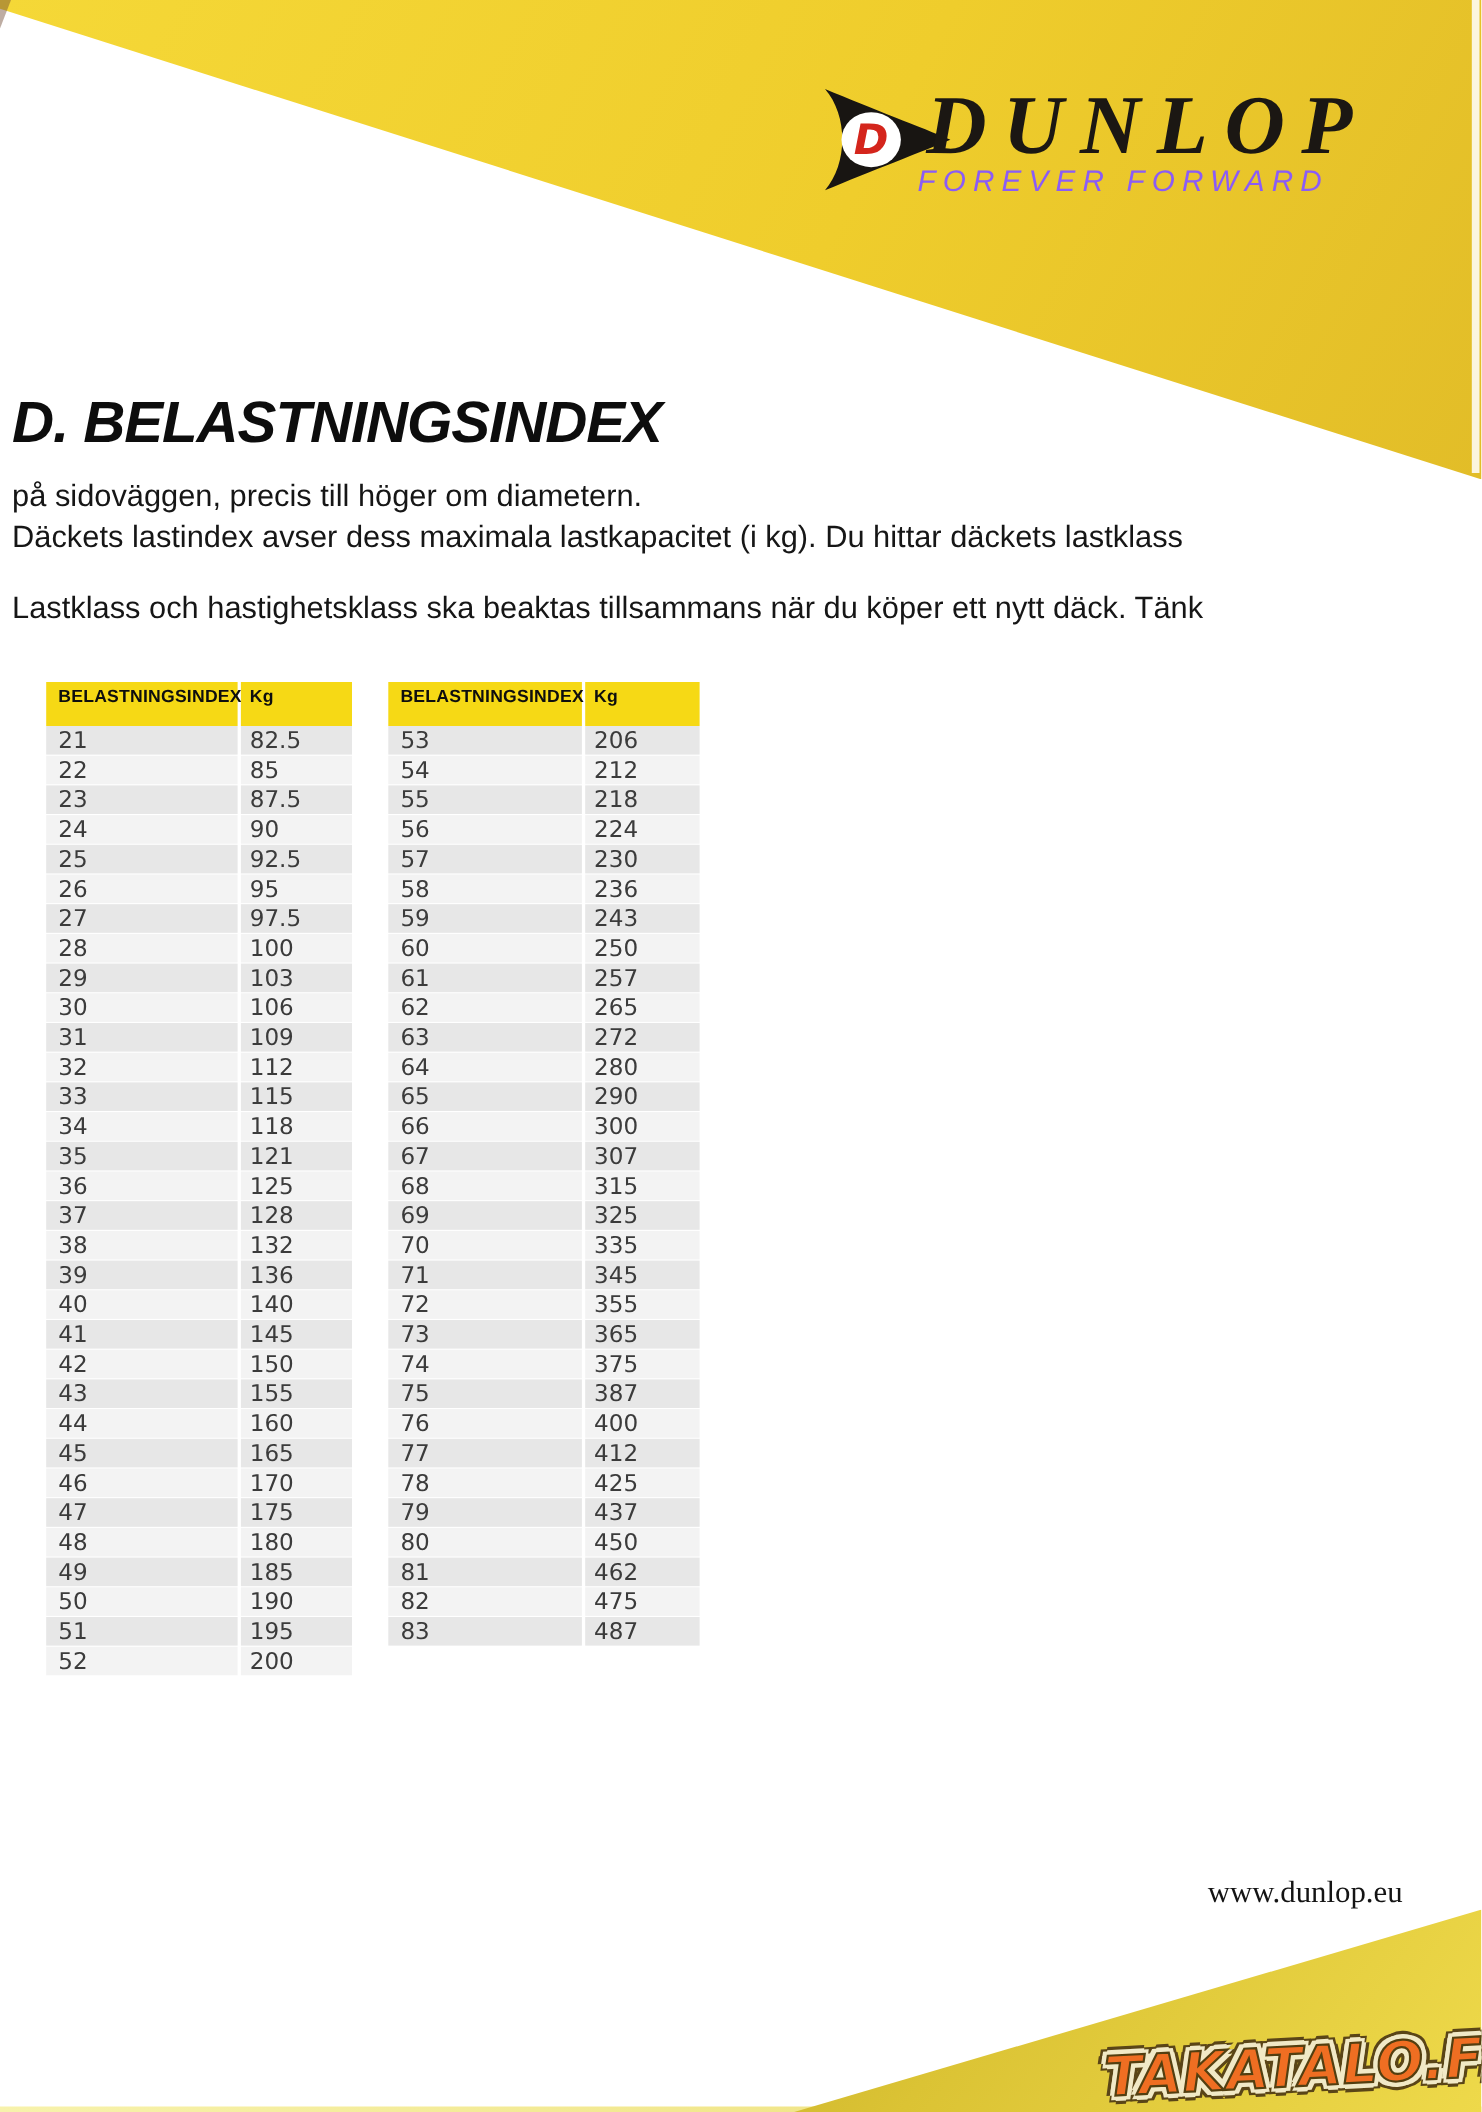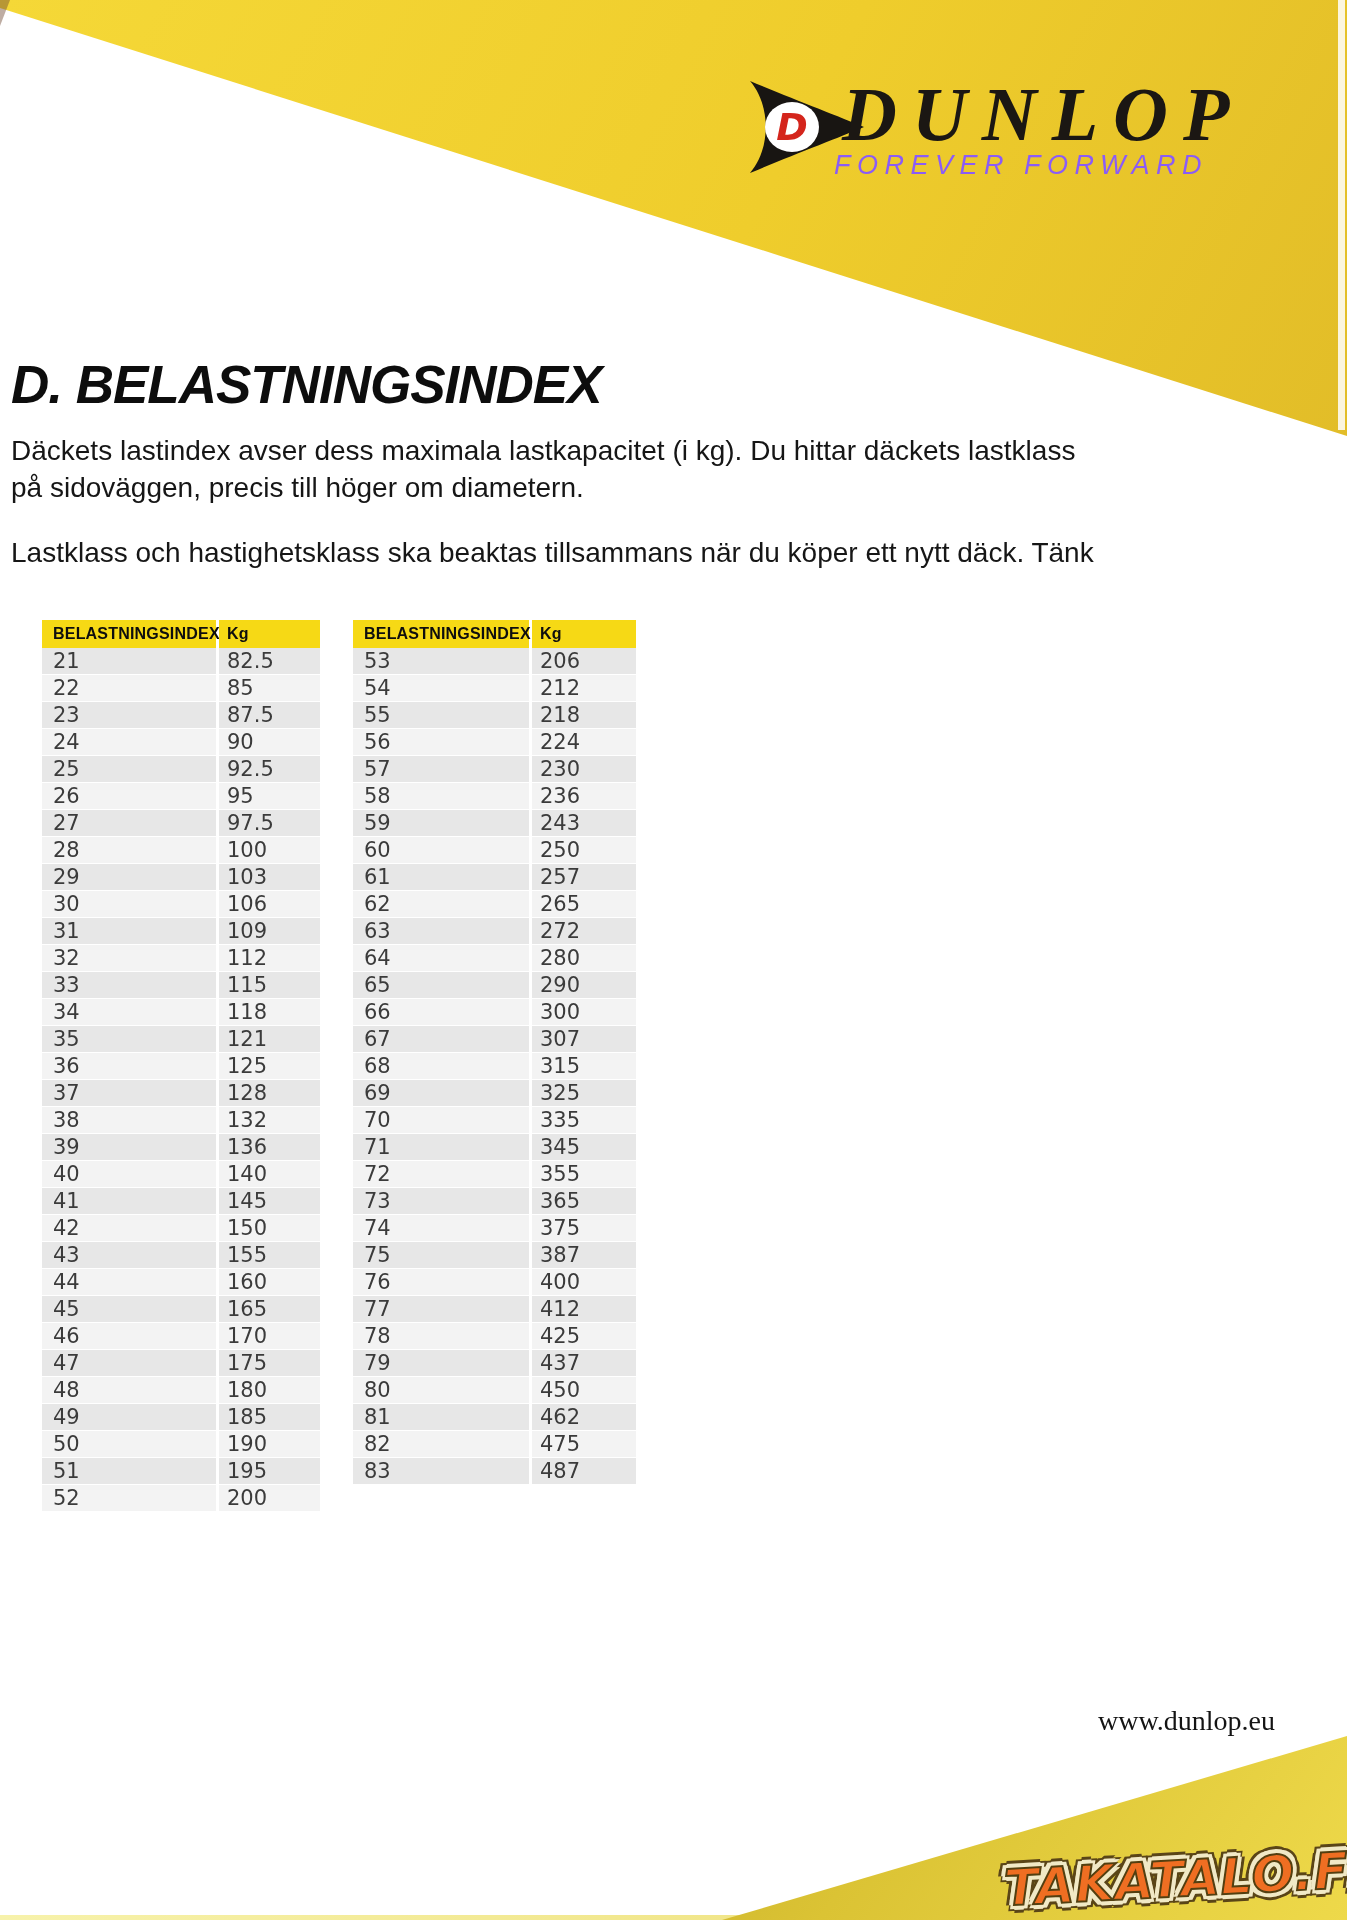--- a/index.html
+++ b/index.html
@@ -42,21 +42,21 @@
     letter-spacing:-1px;color:#0d0d0d;white-space:nowrap;
   }
   .para{position:absolute;left:11px;font-size:28px;line-height:37px;color:#161616;}
   .para .line{white-space:nowrap;}
   #para1{top:432px;}
   #para2{top:534px;}
   
   .loadtable{position:absolute;top:620px;}
   #table-left{left:42px;width:278px;}
   #table-right{left:353px;width:283px;}
-  .t-head{display:flex;height:28px;justify-content:flex-end;}
+  .t-head{display:flex;height:40px;justify-content:flex-end;}
   .t-head .t-c1,.t-head .t-c2{
     background:#f6d915;line-height:28px;font-weight:bold;font-size:16px;
     color:#0e0e0e;letter-spacing:.2px;
   }
   .t-c1{width:174px;margin-right:3px;padding-left:11px;box-sizing:border-box;}
   .t-c2{flex:1;padding-left:8px;box-sizing:border-box;}
   #table-right .t-c1{width:176px;}
   .t-row{display:flex;height:27px;}
   .t-row>div{
     height:26px;line-height:26px;font-size:21px;color:#3b3b3b;
@@ -105,22 +105,22 @@
     <path d="M15,1 C36,25 36,69 15,93 C58,75 103,58 129,47 C103,36 58,19 15,1 Z" fill="#181512"></path>
     <ellipse cx="57" cy="47" rx="27" ry="25" fill="#ffffff"></ellipse>
     <text x="57" y="60" text-anchor="middle" font-size="38" font-style="italic" font-weight="bold" fill="#d4251c" font-family="'DejaVu Sans', sans-serif">D</text>
   </svg>
   <div class="brand">DUNLOP</div>
   <div class="tagline">FOREVER FORWARD</div>
 
   <div class="page-title">D. BELASTNINGSINDEX</div>
 
   <div class="para" id="para1">
+    <div class="line">på sidoväggen, precis till höger om diametern.</div>
     <div class="line">Däckets lastindex avser dess maximala lastkapacitet (i kg). Du hittar däckets lastklass</div>
-    <div class="line">på sidoväggen, precis till höger om diametern.</div>
   </div>
   <div class="para" id="para2">
     <div class="line">Lastklass och hastighetsklass ska beaktas tillsammans när du köper ett nytt däck. Tänk</div>
   </div>
 
   <div class="loadtable" id="table-left">
     <div class="t-head">
       <div class="t-c1">BELASTNINGSINDEX</div>
       <div class="t-c2">Kg</div>
     </div>

